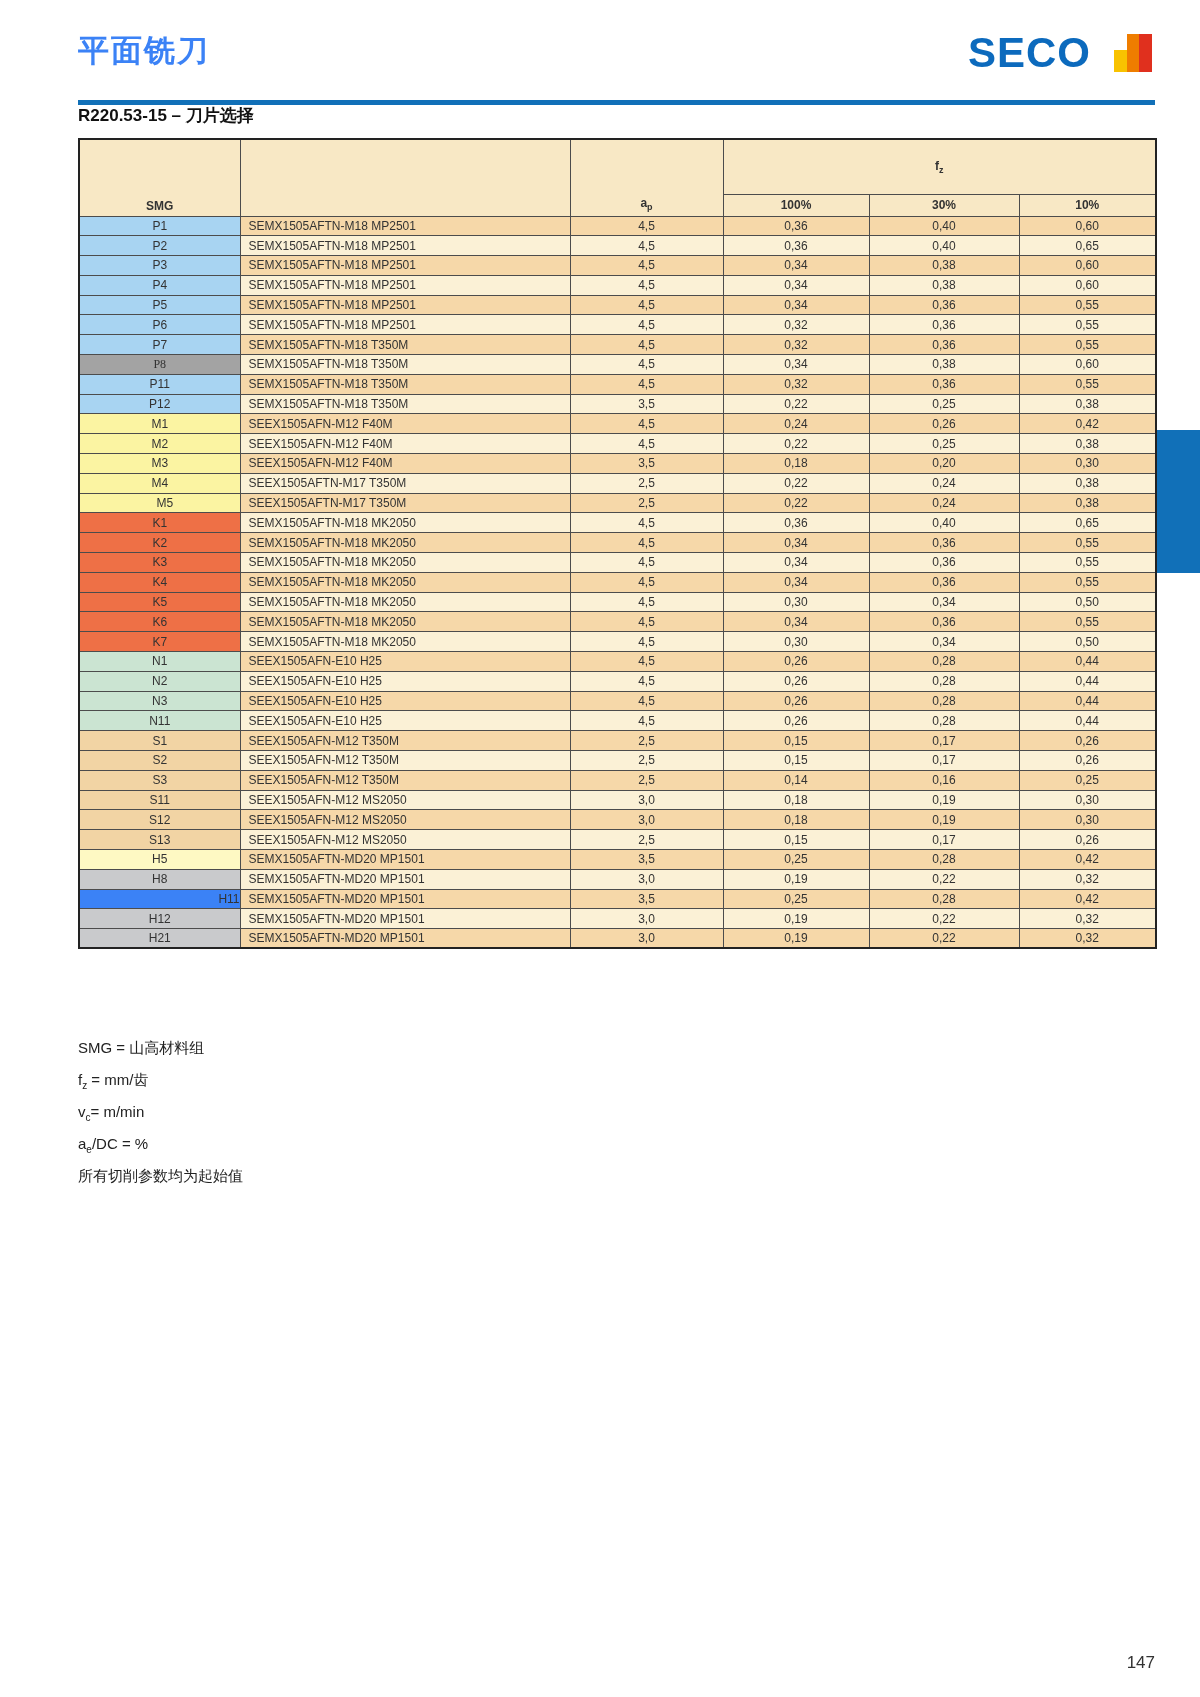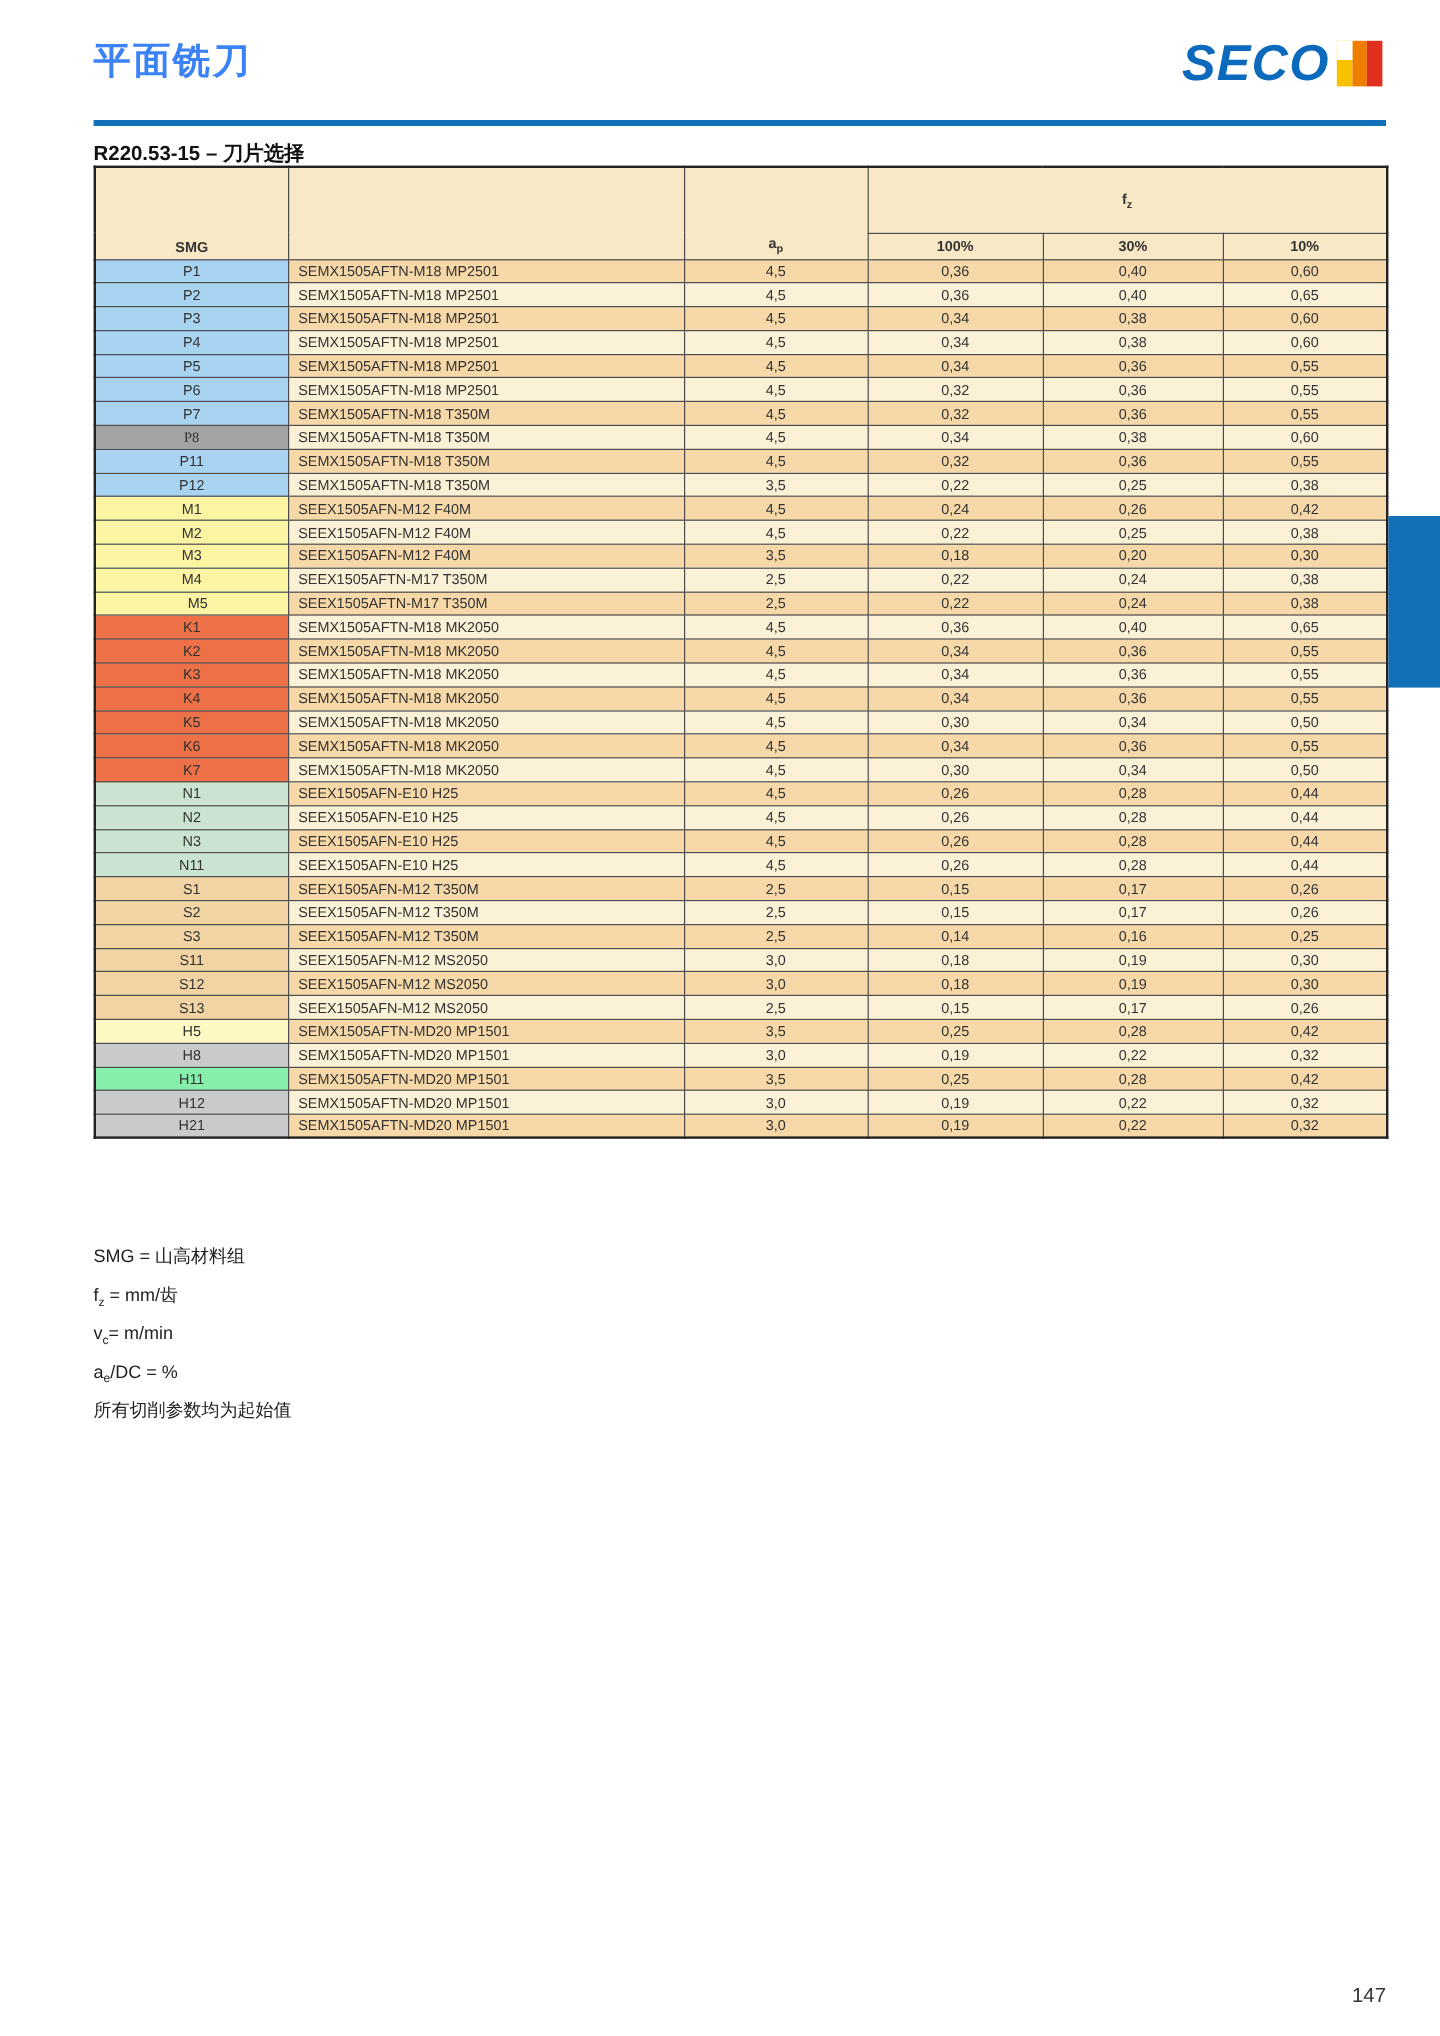--- a/index.html
+++ b/index.html
@@ -19,21 +19,21 @@
     position: absolute;
     left: 78px; top: 30px;
     font-size: 31px;
     font-weight: 700;
     color: #3b82f6;
     letter-spacing: 2px;
   }
   .logo {
     position: absolute;
     top: 32px; right: 48px;
-    display: flex; align-items: center; gap: 6px; font-style: italic;
+    display: flex; align-items: center; gap: 23px;
   }
   .logo-text {
     font-size: 42px;
     font-weight: 800;
     color: #0c6abd;
     letter-spacing: 1px;
     line-height: 1;
   }
   .logo-mark {
     position: relative;
@@ -49,21 +49,21 @@
     width: 13px; height: 16px; background: #ffffff;
   }
   .blue-rule {
     position: absolute;
     left: 78px; top: 100px;
     width: 1077px; height: 5px;
     background: #1170b8;
   }
   .subtitle {
     position: absolute;
-    left: 78px; top: 116px;
+    left: 78px; top: 104px;
     font-size: 17px;
     font-weight: 700;
     color: #111;
   }
 
   
   .tbl-wrap { position: absolute; left: 78px; top: 138px; width: 1077px; }
   table.data {
     border-collapse: collapse;
     width: 1077px;
@@ -437,21 +437,21 @@
           </tr>
           <tr class="light">
             <td style="background: rgb(201, 202, 204);">H8</td>
             <td class="data-cell insert">SEMX1505AFTN-MD20 MP1501</td>
             <td class="data-cell">3,0</td>
             <td class="data-cell">0,19</td>
             <td class="data-cell">0,22</td>
             <td class="data-cell">0,32</td>
           </tr>
           <tr class="dark">
-            <td style="background: #86efac;">H11</td>
+            <td style="background: #3b82f6; text-align: right;">H11</td>
             <td class="data-cell insert">SEMX1505AFTN-MD20 MP1501</td>
             <td class="data-cell">3,5</td>
             <td class="data-cell">0,25</td>
             <td class="data-cell">0,28</td>
             <td class="data-cell">0,42</td>
           </tr>
           <tr class="light">
             <td style="background: rgb(201, 202, 204);">H12</td>
             <td class="data-cell insert">SEMX1505AFTN-MD20 MP1501</td>
             <td class="data-cell">3,0</td>

